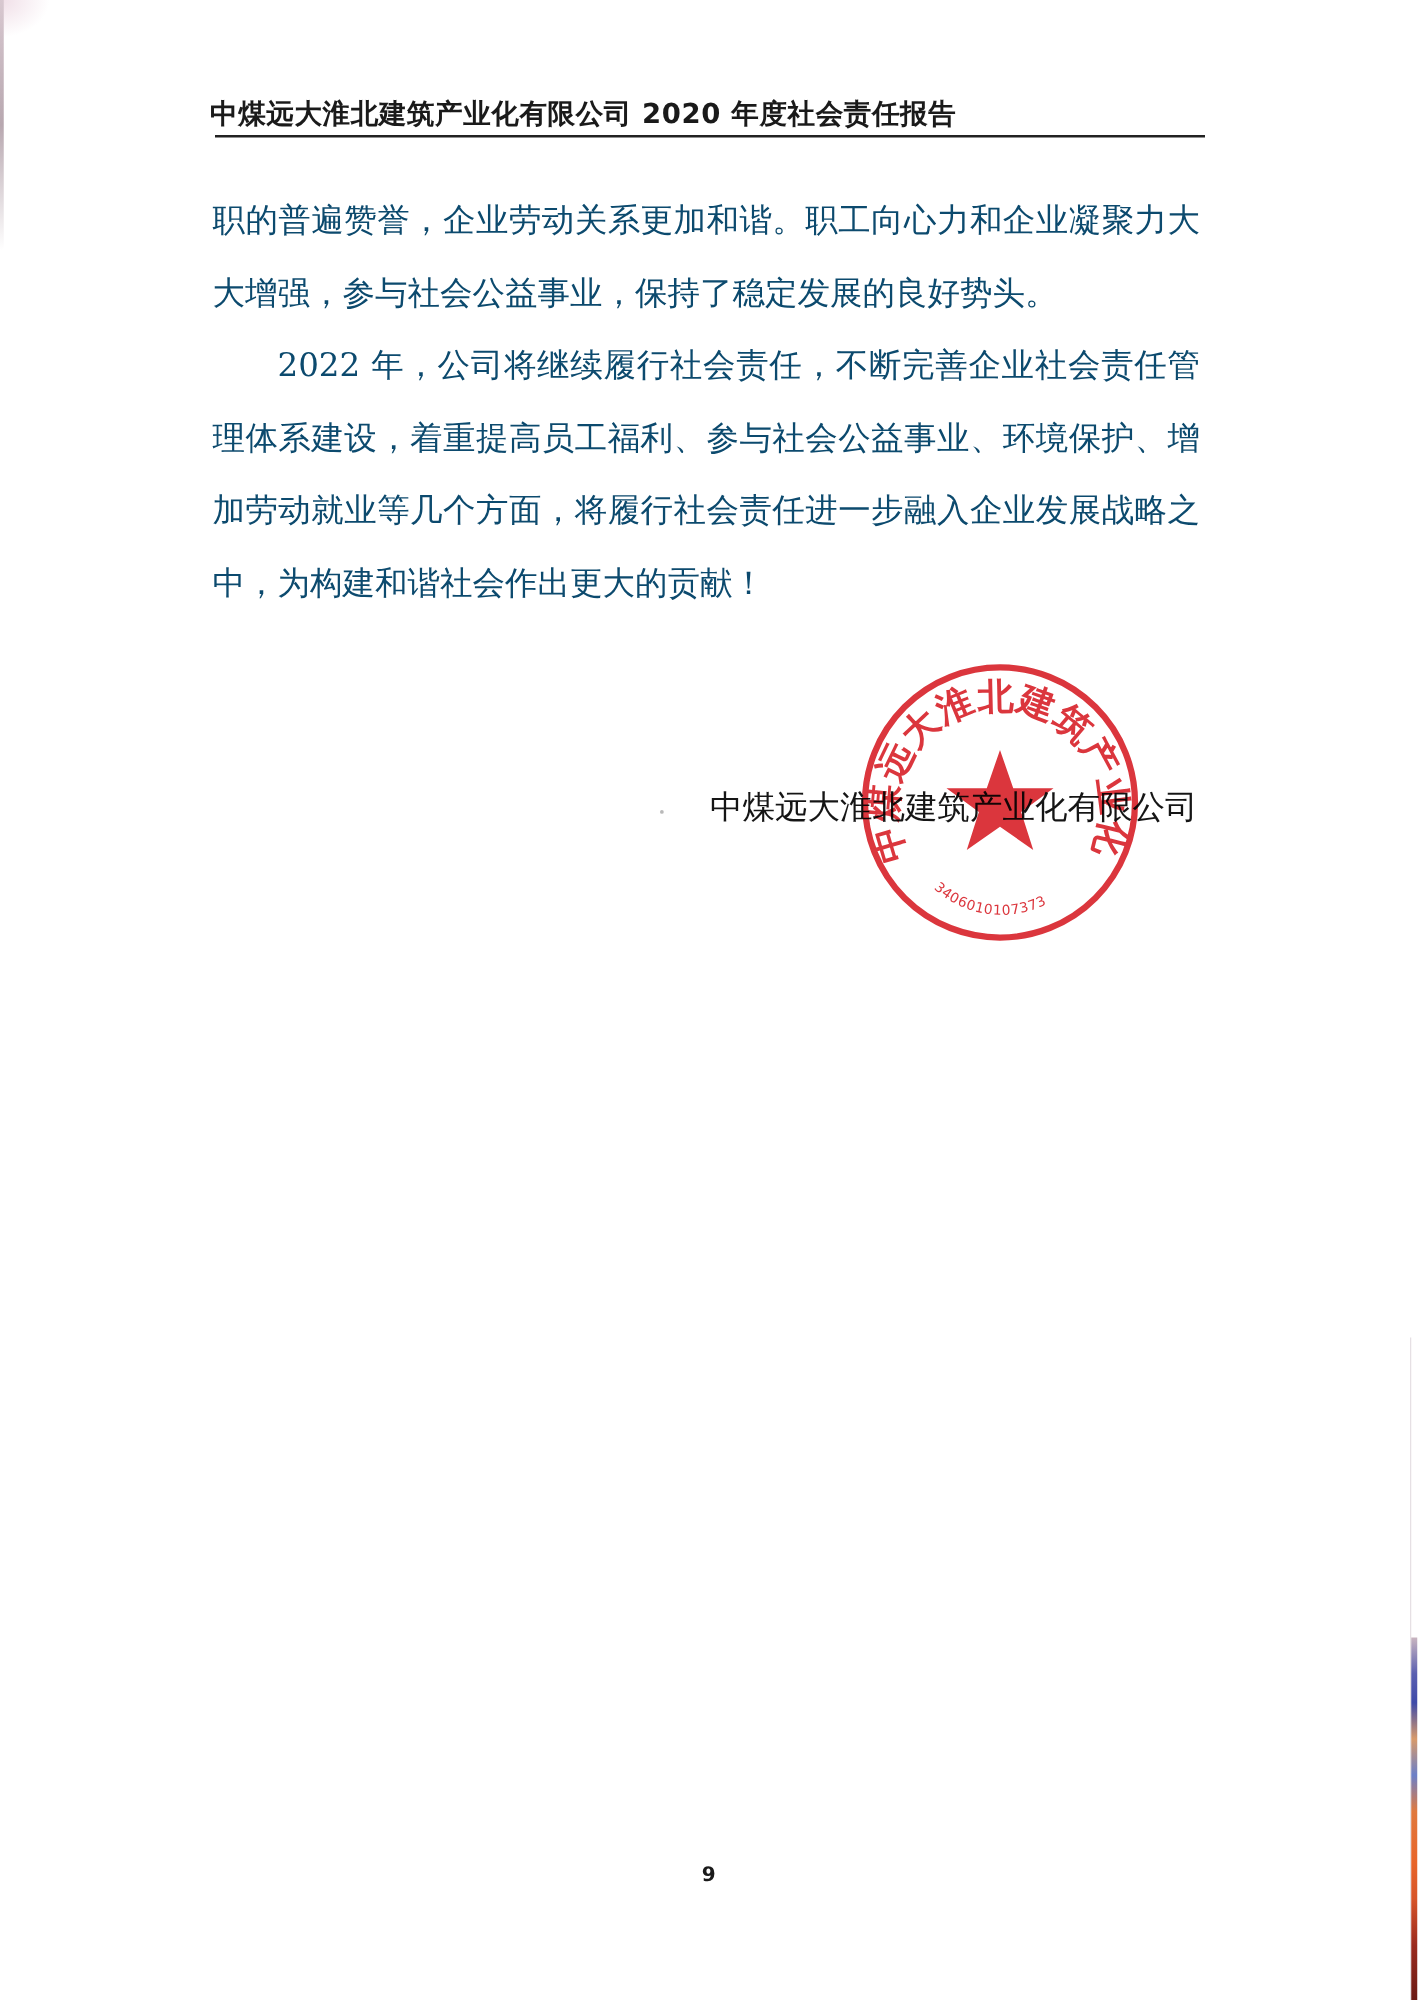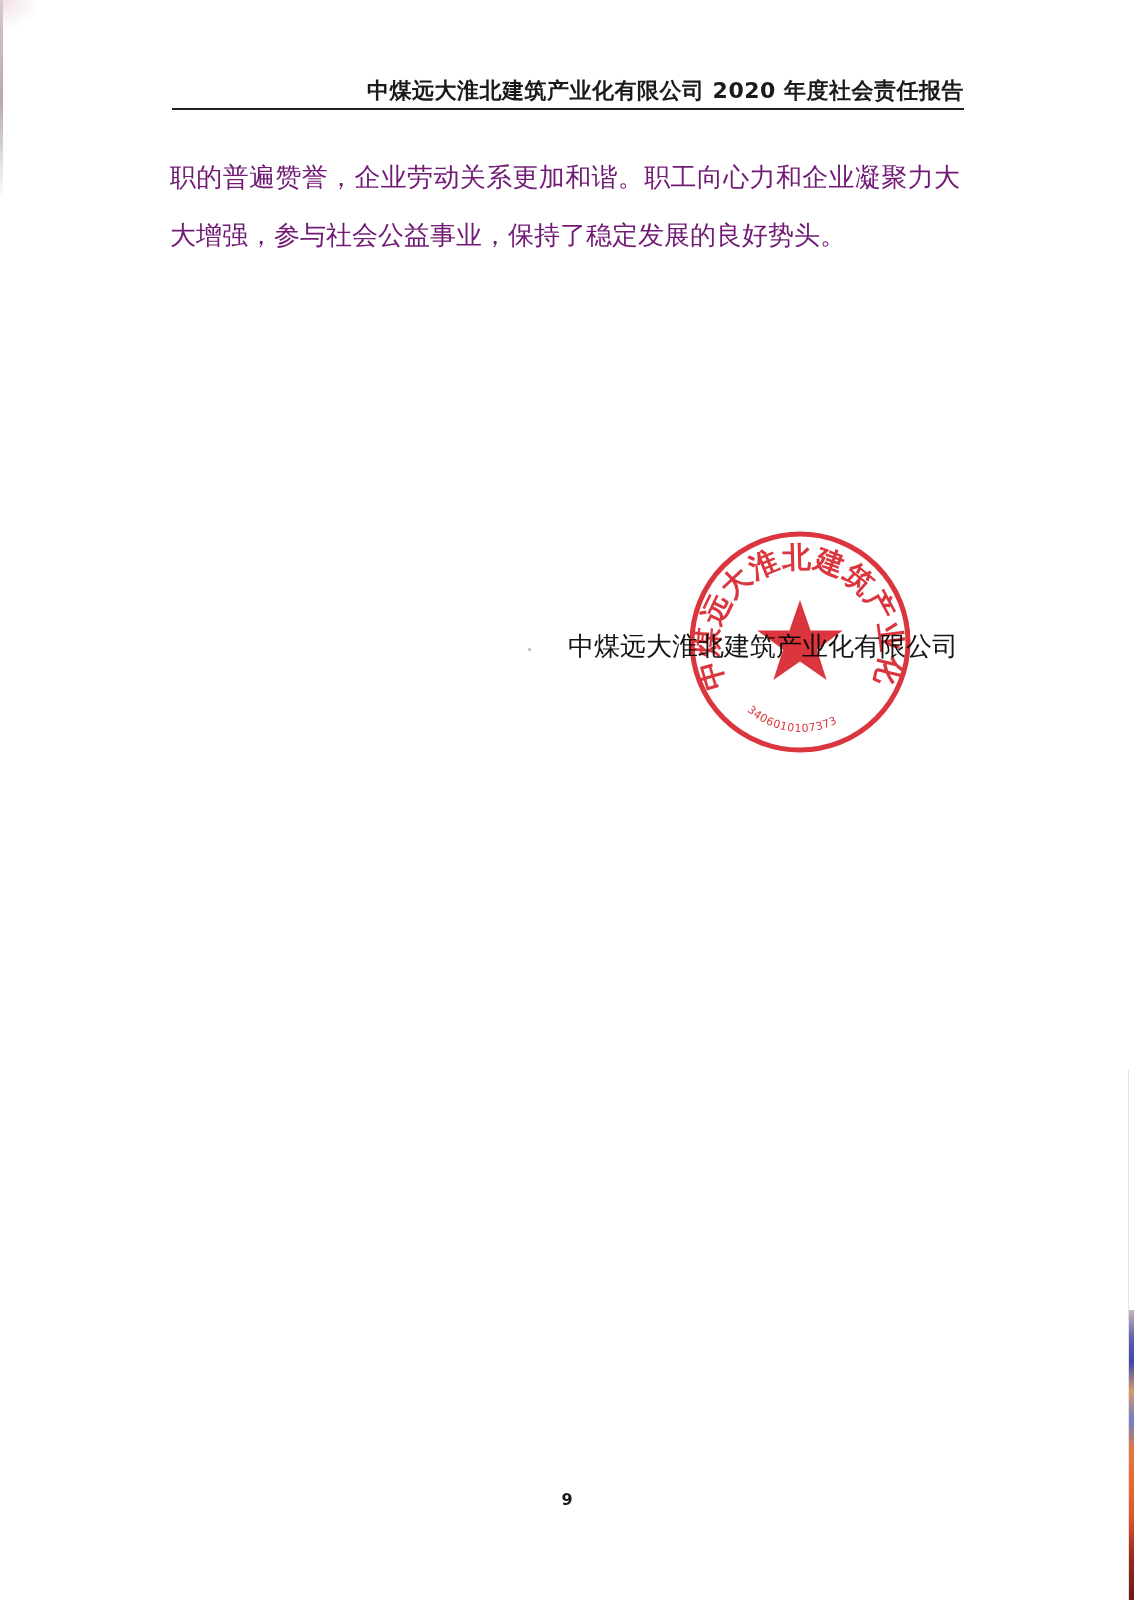--- a/index.html
+++ b/index.html
@@ -52,21 +52,21 @@
       top: 1070px;
       width: 1px;
       height: 530px;
       background: #e6e0e4;
     }
     .header {
       position: absolute;
       left: 168px;
       top: 76px;
       width: 796px;
-      text-align: right;
+      text-align: left;
       font-family: "DejaVu Sans", "Liberation Sans", sans-serif;
       font-size: 22px;
       font-weight: bold;
       letter-spacing: 0.5px;
       color: #1a1a1a;
     }
     .header-rule {
       position: absolute;
       left: 172px;
       top: 108px;
@@ -76,21 +76,21 @@
     }
     .body-text {
       position: absolute;
       left: 170px;
       top: 148px;
       width: 790px;
       font-size: 26px;
       line-height: 58px;
       text-align: justify;
       text-align-last: left;
-      color: #701a75;
+      color: #0c4a6e;
     }
     .body-text p {
       margin: 0;
     }
     .body-text .line {
       display: block;
       white-space: nowrap;
       text-align: justify;
       text-align-last: justify;
     }
@@ -152,20 +152,26 @@
   <div class="edge-right"></div>
 
   <div class="header">中煤远大淮北建筑产业化有限公司 2020 年度社会责任报告</div>
   <div class="header-rule"></div>
 
   <div class="body-text">
     <p>
       <span class="line">职的普遍赞誉，企业劳动关系更加和谐。职工向心力和企业凝聚力大</span>
       <span class="line last">大增强，参与社会公益事业，保持了稳定发展的良好势头。</span>
     </p>
+    <p>
+      <span class="line indent">2022 年，公司将继续履行社会责任，不断完善企业社会责任管</span>
+      <span class="line">理体系建设，着重提高员工福利、参与社会公益事业、环境保护、增</span>
+      <span class="line">加劳动就业等几个方面，将履行社会责任进一步融入企业发展战略之</span>
+      <span class="line last">中，为构建和谐社会作出更大的贡献！</span>
+    </p>
   </div>
 
   <div class="speck"></div>
 
   <div class="signature">
     <div>中煤远大淮北建筑产业化有限公司</div>
   </div>
 
   <div class="seal">
     <svg width="228" height="228" viewBox="0 0 228 228">

